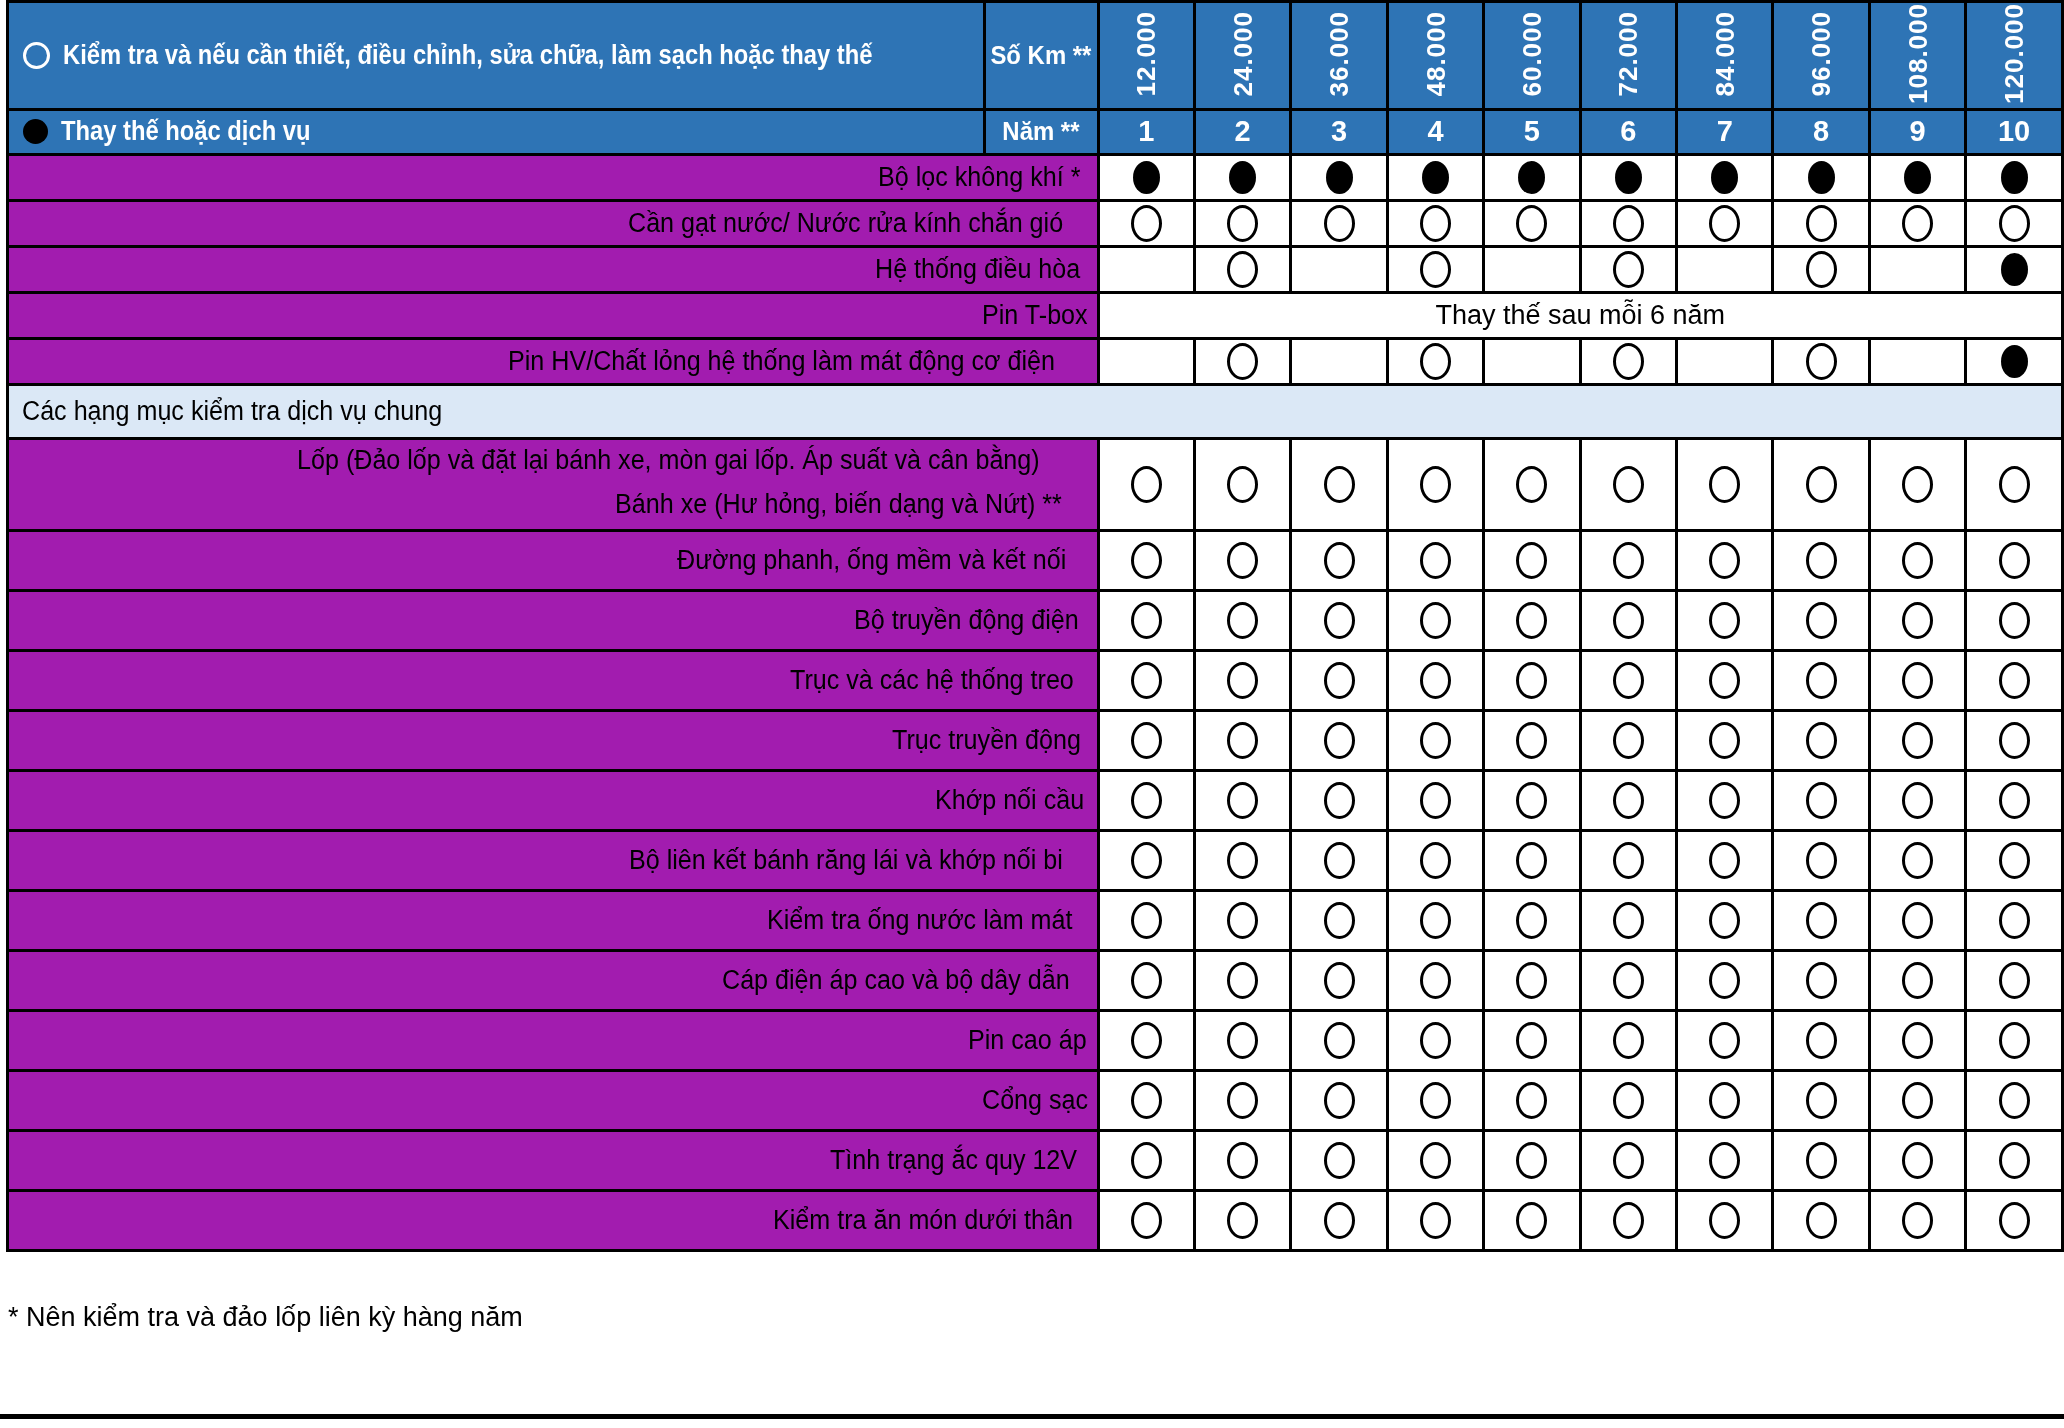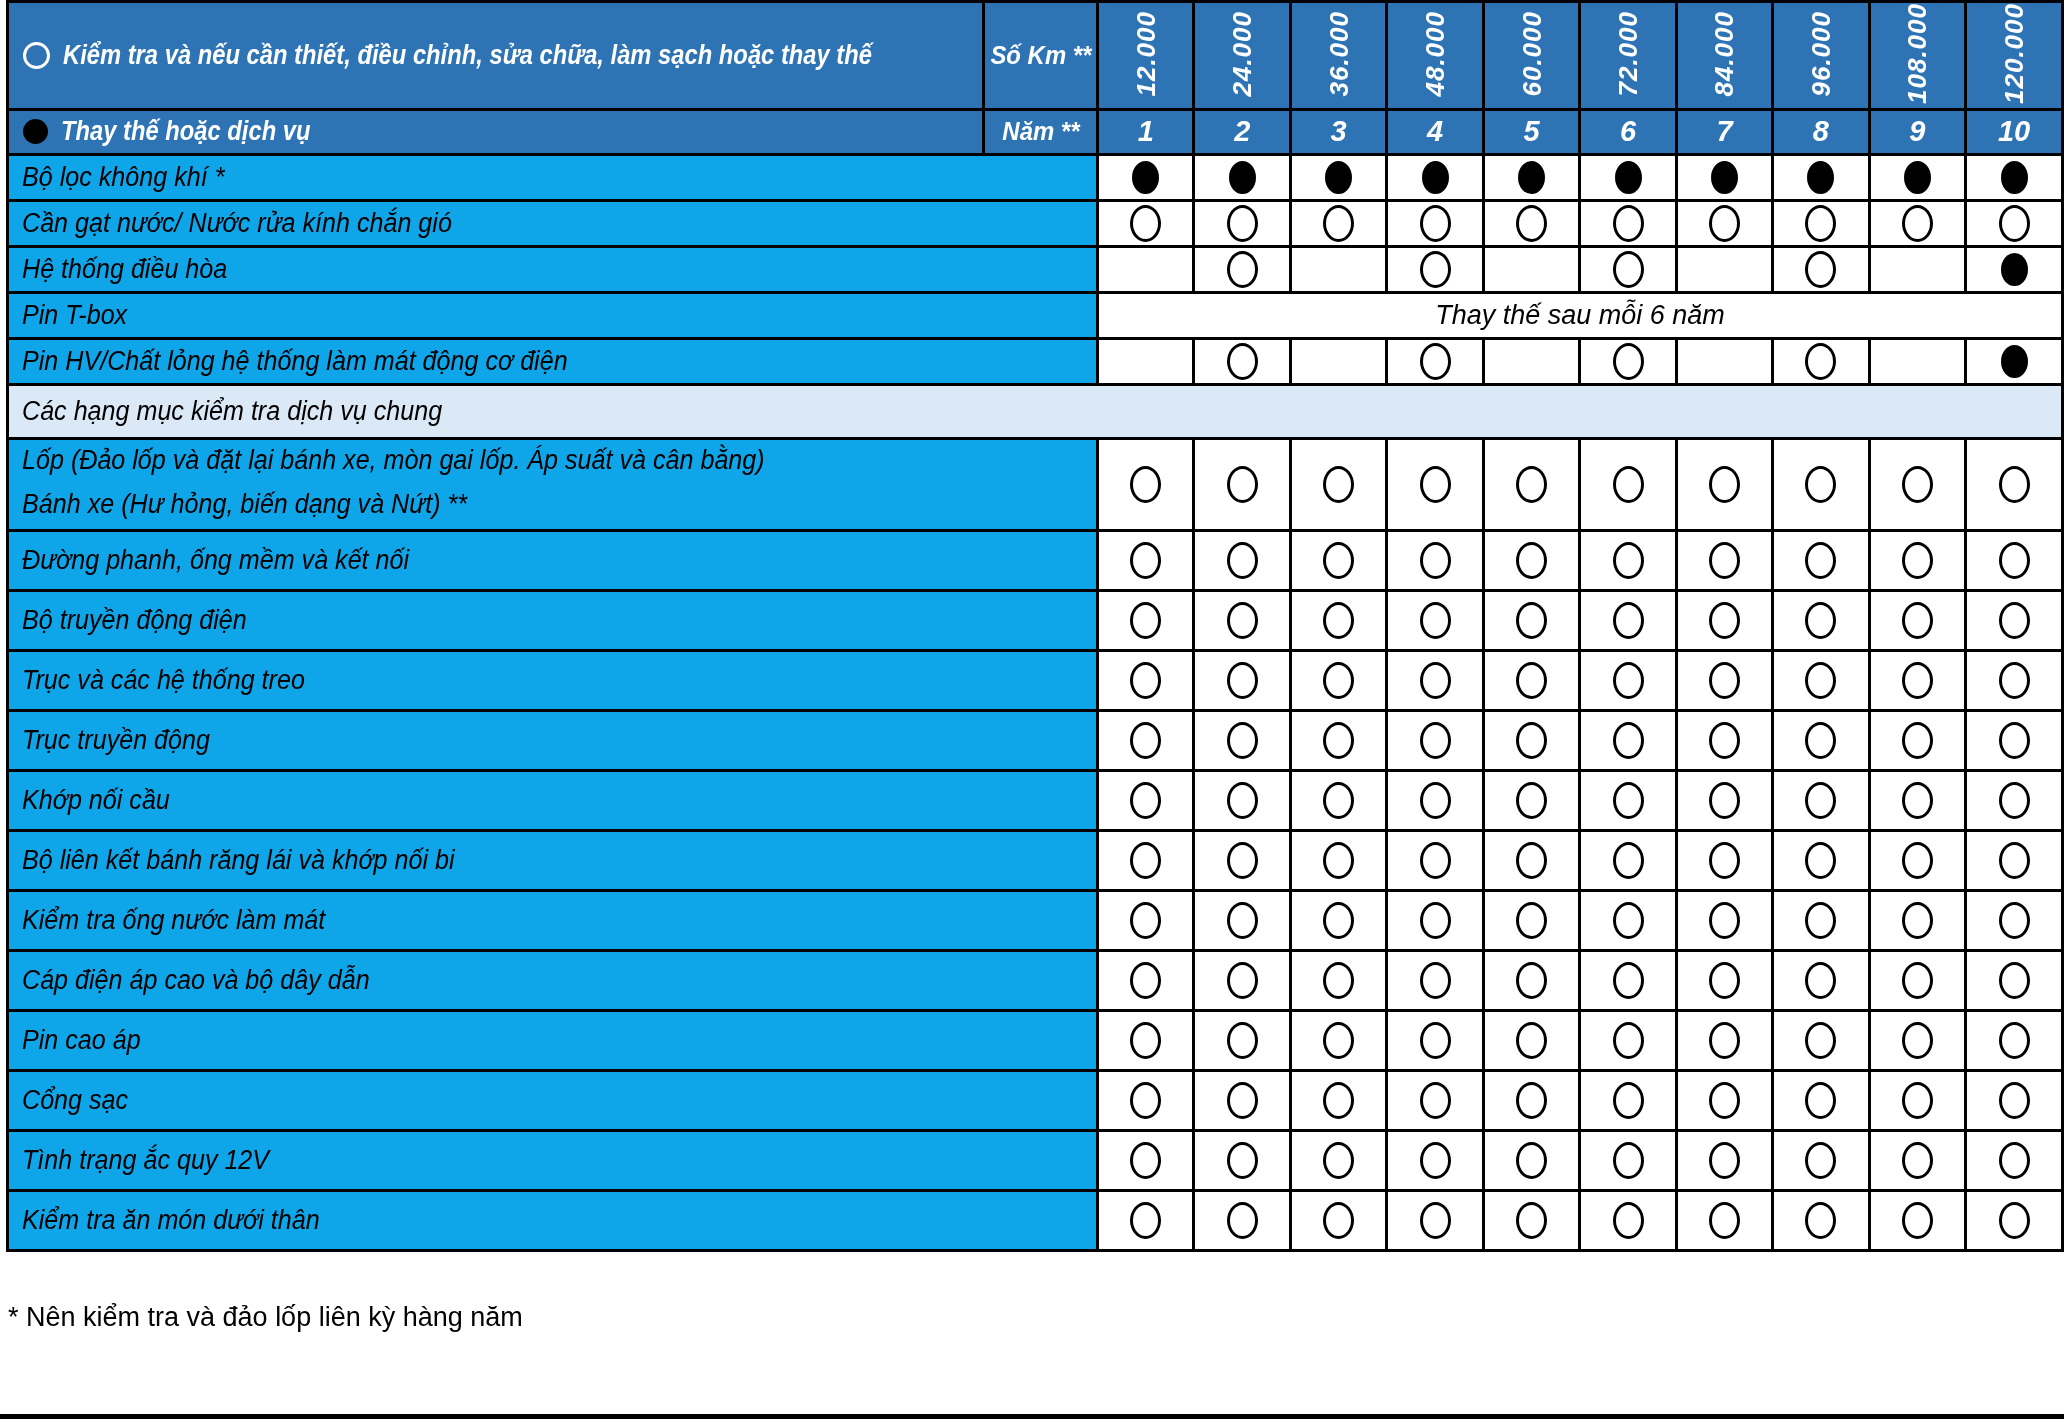--- a/index.html
+++ b/index.html
@@ -1,19 +1,19 @@
 <!DOCTYPE html>
 <html><head>
 <meta charset="utf-8">
 <style>
   html,body { margin:0; padding:0; background:#fff; }
   body { font-family:"Liberation Sans", sans-serif; color:#000; }
   .page { position:relative; width:2064px; height:1428px; background:#fff; overflow:hidden; }
 
-  table.sched { border-collapse:collapse; table-layout:fixed; margin:0 0 0 6px;font-style:italic; }
+  table.sched { border-collapse:collapse; table-layout:fixed; margin:0 0 0 6px; }
   table.sched td, table.sched th { border:3px solid #000; padding:0; overflow:hidden; }
 
   
   .hdr { background:#2e74b5; color:#fff; font-weight:700; }
   tr.row-h1 { height:98px; }
   tr.row-h2 { height:45px; }
   .legend-cell { text-align:left; }
   .legend-inner { display:flex; align-items:center; gap:13px; padding-left:14px; }
   .legend-text { font-size:27px; white-space:nowrap; display:inline-block; transform:scaleX(0.88); transform-origin:0 50%; }
   .unit-cell { text-align:center; font-size:26px; }
@@ -25,21 +25,21 @@
   
   .hdr-circ-open { width:21px; height:21px; border:3px solid #fff; border-radius:50%; display:inline-block; flex:0 0 auto; }
   .hdr-circ-fill { width:25px; height:25px; background:#000; border-radius:50%; display:inline-block; flex:0 0 auto; }
 
   
   tr.row-compact { height:46px; }
   tr.row-roomy   { height:60px; }
   tr.row-tall    { height:92px; }
   tr.row-section { height:54px;margin-top:17px; }
 
-  td.lbl { background:#0ea5e9; text-align:left; vertical-align:middle; }
+  td.lbl { background:#a21caf; text-align:right; vertical-align:middle; }
   .lbl-inner { display:inline-block; font-size:27px; white-space:nowrap; transform:scaleX(0.93); transform-origin:0 50%; padding-left:14px; }
   td.lbl .line { line-height:40px; }
 
   td.section-cell { background:#dbe8f6; text-align:left; vertical-align:middle; }
   td.mark { background:#fff; text-align:center; vertical-align:middle; }
   td.span-cell { background:#fff; text-align:center; vertical-align:middle; font-size:27px; }
 
   .circ-open { width:25px; height:31px; border:3px solid #000; border-radius:50%; display:inline-block; background:#fff; vertical-align:middle; }
   .circ-fill { width:27px; height:33px; background:#000; border-radius:50%; display:inline-block; vertical-align:middle; }
 

